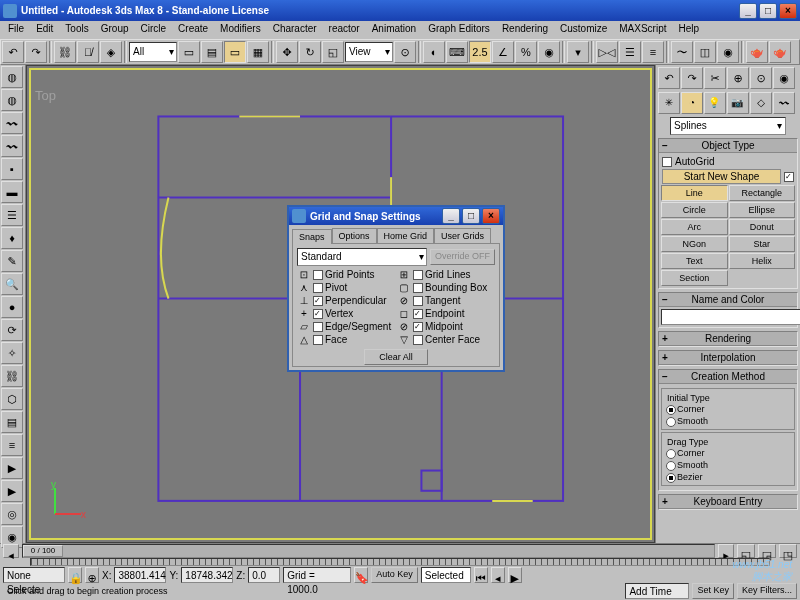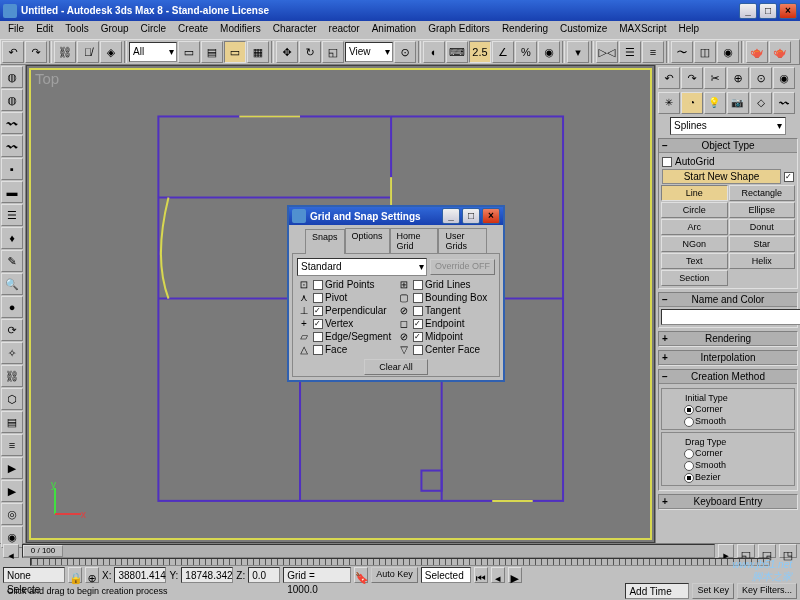--- a/index.html
+++ b/index.html
@@ -15,60 +15,60 @@
 .tbtn{width:22px;height:22px;border:1px solid;border-color:#e0e0e0 #808080 #808080 #e0e0e0;background:#c0c0c0;text-align:center;line-height:20px;font-size:11px}
 .tbtn.active{background:#e8d090;border-color:#808080 #e0e0e0 #e0e0e0 #808080}
 .tsel{height:20px;border:1px inset #888;background:#fff;padding:0 14px 0 3px;position:relative;line-height:18px}
 .tsel::after{content:"▾";position:absolute;right:2px;top:0}
 .tsep{width:3px;height:22px;border-left:1px solid #808080;border-right:1px solid #e0e0e0;margin:0 1px}
 .main{display:flex;height:478px}
 .ltool{width:26px;background:#c0c0c0;border-right:1px solid #808080;display:flex;flex-direction:column;gap:1px;padding:1px}
 .ltool .tbtn{width:22px;height:22px}
 .viewport{flex:1;background:#7a7a7a;position:relative;border:1px solid #404040}
 .viewport .border{position:absolute;inset:2px;border:2px solid #d8d850}
-.viewport .lbl{position:absolute;top:4px;left:8px;color:#a0a0a0;font-size:15px}
+.viewport .lbl{position:absolute;top:22px;left:8px;color:#a0a0a0;font-size:13px}
 .floor{position:absolute;inset:10px}
 .floor line,.floor rect,.floor path{stroke:#5030c0;stroke-width:2;fill:none}
 .floor .y{stroke:#d8d850}
 .axis{position:absolute;bottom:20px;left:20px}
 .cmdpanel{width:145px;background:#c0c0c0;border-left:1px solid #808080;display:flex;flex-direction:column;gap:1px;padding:2px;overflow:hidden}
 .cmdtabs{display:flex;gap:1px;height:22px}
 .cmdtabs .tab{width:22px;height:22px;border:1px solid;border-color:#e0e0e0 #808080 #808080 #e0e0e0;text-align:center;line-height:20px}
 .cmdtabs .tab.active{background:#e8d090}
 .subsel{height:18px;border:1px inset #888;background:#fff;padding:0 3px;line-height:16px;margin:2px 12px;position:relative}
 .subsel::after{content:"▾";position:absolute;right:3px}
 .rollup{border:1px solid;border-color:#808080 #e0e0e0 #e0e0e0 #808080;background:#c0c0c0;margin-bottom:2px}
 .rollup .hdr{background:#b0b0b0;text-align:center;padding:1px;border-bottom:1px solid #888;position:relative}
 .rollup .hdr::before{content:"−";position:absolute;left:3px;font-weight:bold}
 .rollup .hdr.plus::before{content:"+"}
 .rollup .body{padding:2px}
 .btngrid{display:grid;grid-template-columns:1fr 1fr;gap:1px}
 .btngrid .b{border:1px solid;border-color:#e0e0e0 #808080 #808080 #e0e0e0;text-align:center;padding:2px 4px;font-size:9px}
 .btngrid .b.active{background:#e8d090;border-color:#808080 #e0e0e0 #e0e0e0 #808080}
 .rowchk{display:flex;align-items:center;gap:3px;padding:1px;font-size:9px}
 .swatch{width:26px;height:14px;background:#800020;border:1px inset #888;margin-left:auto}
-.fieldset{border:1px solid #888;margin:2px 0;padding:3px 21px 2px}
+.fieldset{border:1px solid #888;margin:2px 0;padding:3px 3px 2px}
 .fieldset .lg{margin-top:-8px;background:#c0c0c0;padding:0 2px;display:inline-block;font-size:9px}
 .radio{display:block;padding:1px 0 1px 12px;position:relative;font-size:9px}
 .radio::before{content:"";position:absolute;left:1px;top:2px;width:8px;height:8px;border:1px solid #555;border-radius:50%;background:#fff}
 .radio.sel::before{background:radial-gradient(#000 40%,#fff 45%)}
 .bottom{height:57px;background:#c0c0c0;border-top:1px solid #808080;display:flex;flex-direction:column}
 .timeline{height:18px;display:flex;align-items:center;padding:0 3px;gap:3px}
 .slider{flex:1;height:14px;background:#b0b0b0;border:1px inset #888;position:relative}
 .slider .thumb{position:absolute;left:0;width:40px;height:12px;background:#c0c0c0;border:1px outset #ddd;text-align:center;font-size:8px;line-height:10px}
 .ruler{height:14px;background:#b8b8b8;border:1px inset #888;margin:0 30px;position:relative;overflow:hidden}
 .ruler .ticks{position:absolute;inset:0;background:repeating-linear-gradient(90deg,#555 0,#555 1px,transparent 1px,transparent 6px)}
 .statusbar{flex:1;display:flex;align-items:center;padding:1px 3px;gap:3px}
 .sfield{border:1px inset #888;background:#e8e8e8;padding:1px 3px;height:16px;line-height:14px;font-size:10px}
 .sbtn{border:1px outset #ccc;background:#c0c0c0;padding:1px 4px;height:16px;font-size:9px}
 .prompt{border-top:1px solid #888;padding:2px 4px;font-size:9px}
 
 .dialog{position:absolute;left:287px;top:205px;width:218px;background:#c0c0c0;border:2px solid #3060b0}
 .dialog .titlebar{height:18px;font-size:10px}
-.dtabs{display:flex;padding:3px 16px 0;gap:0}
+.dtabs{display:flex;padding:3px 3px 0;gap:0}
 .dtabs .dt{border:1px solid #888;border-bottom:none;padding:2px 6px;background:#c0c0c0;font-size:9px}
 .dtabs .dt.active{background:#c0c0c0;position:relative;top:1px}
 .dbody{border:1px solid #888;margin:0 3px 3px;padding:4px}
 .drow{display:flex;align-items:center;gap:3px;margin-bottom:3px}
 .dsel{flex:1;border:1px inset #888;background:#fff;height:18px;padding:0 3px;line-height:16px;position:relative}
 .dsel::after{content:"▾";position:absolute;right:2px}
 .snapgrid{display:grid;grid-template-columns:14px 10px 1fr 14px 10px 1fr;gap:2px 2px;align-items:center;font-size:9px}
 .snapgrid .ic{text-align:center;font-size:10px}
 .cb{width:10px;height:10px;border:1px solid #555;background:#fff;display:inline-block}
 .cb.on::after{content:"✓";font-size:8px;line-height:8px;display:block}

